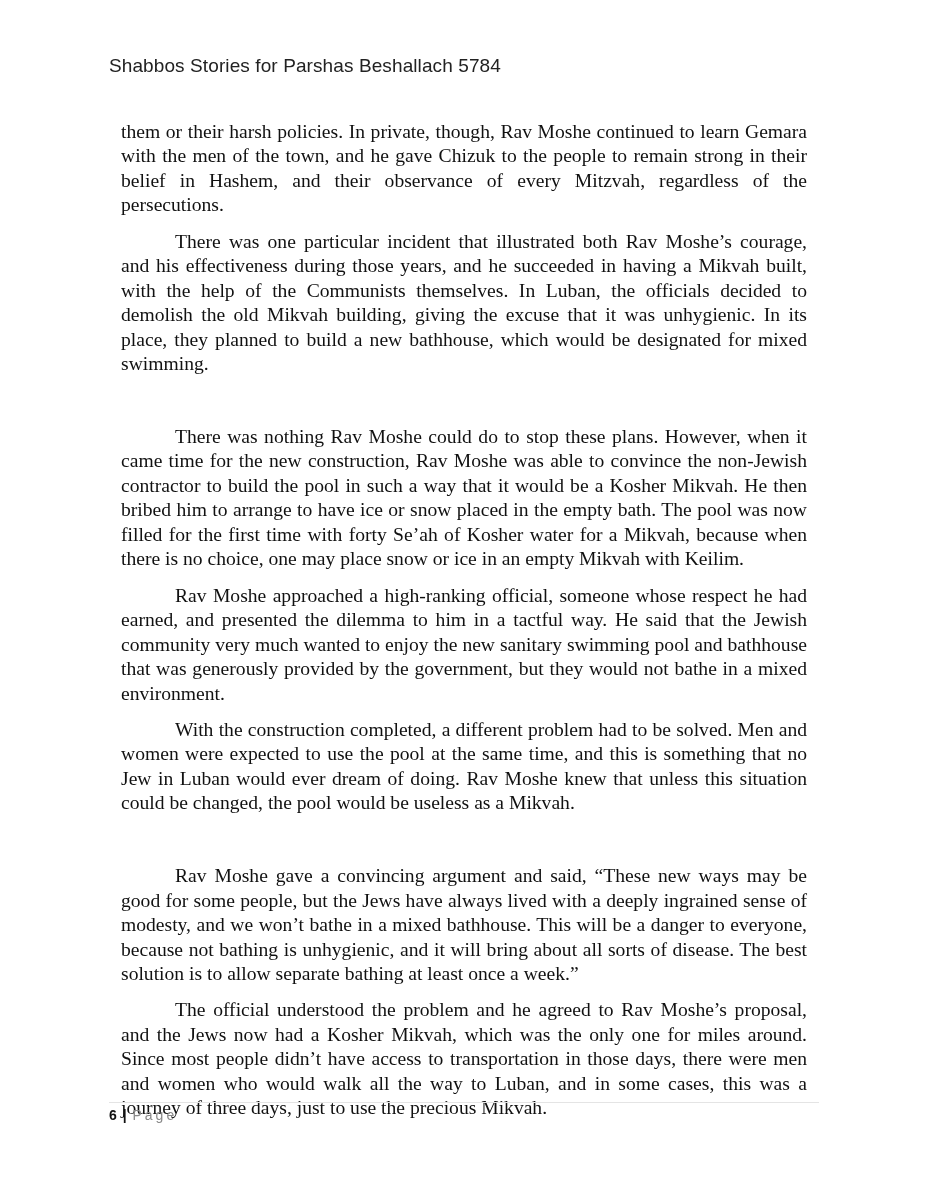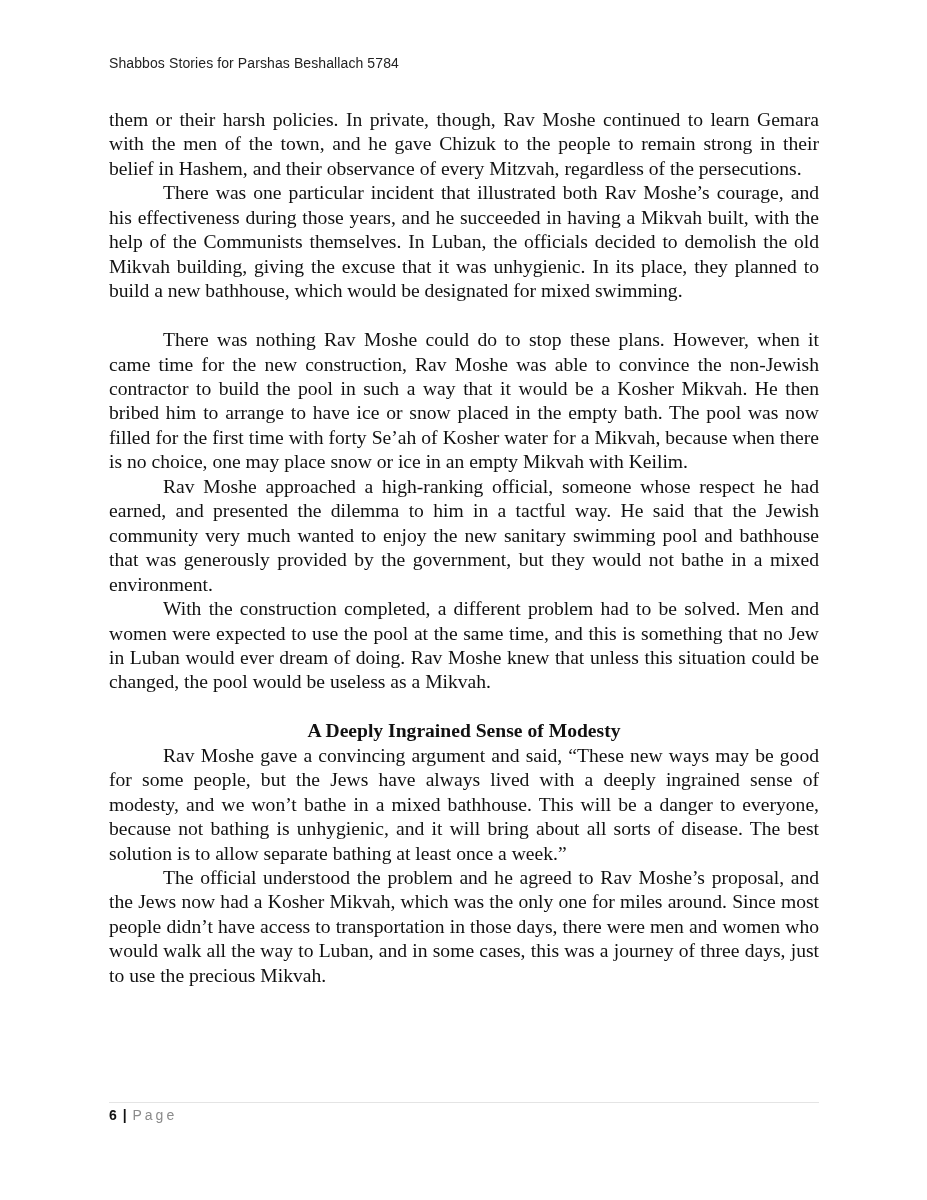--- a/index.html
+++ b/index.html
@@ -11,36 +11,36 @@
       width: 927px;
       height: 1200px;
       position: relative;
       overflow: hidden;
     }
     .page-header {
       position: absolute;
       left: 109px;
       top: 55px;
       font-family: "Liberation Sans", sans-serif;
-      font-size: 14px;
+      font-size: 19px;
       color: #222;
       letter-spacing: 0.1px;
     }
     .content {
       position: absolute;
       left: 109px;
       top: 108px;
       width: 710px;
       font-family: "Liberation Serif", serif;
       font-size: 19.6px;
       line-height: 24.45px;
       color: #111;
     }
     .para {
-      margin: 0;
+      margin: 12px;
       text-align: justify;
       text-align-last: left;
     }
     .para.indent {
       text-indent: 54px;
     }
     .section-heading {
       margin: 0;
       text-align: center;
       font-weight: bold;
@@ -89,21 +89,20 @@
   <p class="para indent">There was one particular incident that illustrated both Rav Moshe’s courage, and his effectiveness during those years, and he succeeded in having a Mikvah built, with the help of the Communists themselves. In Luban, the officials decided to demolish the old Mikvah building, giving the excuse that it was unhygienic. In its place, they planned to build a new bathhouse, which would be designated for mixed swimming.</p>
 
   <div class="spacer"></div>
 
   <p class="para indent">There was nothing Rav Moshe could do to stop these plans. However, when it came time for the new construction, Rav Moshe was able to convince the non-Jewish contractor to build the pool in such a way that it would be a Kosher Mikvah. He then bribed him to arrange to have ice or snow placed in the empty bath. The pool was now filled for the first time with forty Se’ah of Kosher water for a Mikvah, because when there is no choice, one may place snow or ice in an empty Mikvah with Keilim.</p>
   <p class="para indent">Rav Moshe approached a high-ranking official, someone whose respect he had earned, and presented the dilemma to him in a tactful way. He said that the Jewish community very much wanted to enjoy the new sanitary swimming pool and bathhouse that was generously provided by the government, but they would not bathe in a mixed environment.</p>
   <p class="para indent">With the construction completed, a different problem had to be solved. Men and women were expected to use the pool at the same time, and this is something that no Jew in Luban would ever dream of doing. Rav Moshe knew that unless this situation could be changed, the pool would be useless as a Mikvah.</p>
 
   <div class="spacer"></div>
 
-  <h2 class="section-heading">A Deeply Ingrained Sense of Modesty</h2>
   <p class="para indent">Rav Moshe gave a convincing argument and said, “These new ways may be good for some people, but the Jews have always lived with a deeply ingrained sense of modesty, and we won’t bathe in a mixed bathhouse. This will be a danger to everyone, because not bathing is unhygienic, and it will bring about all sorts of disease. The best solution is to allow separate bathing at least once a week.”</p>
   <p class="para indent">The official understood the problem and he agreed to Rav Moshe’s proposal, and the Jews now had a Kosher Mikvah, which was the only one for miles around. Since most people didn’t have access to transportation in those days, there were men and women who would walk all the way to Luban, and in some cases, this was a journey of three days, just to use the precious Mikvah.</p>
 </div>
 
 <div class="footer-rule"></div>
 
 <div class="page-footer">
   <span class="page-num">6</span>
   <span class="page-sep">|</span>
   <span class="page-label">Page</span>

